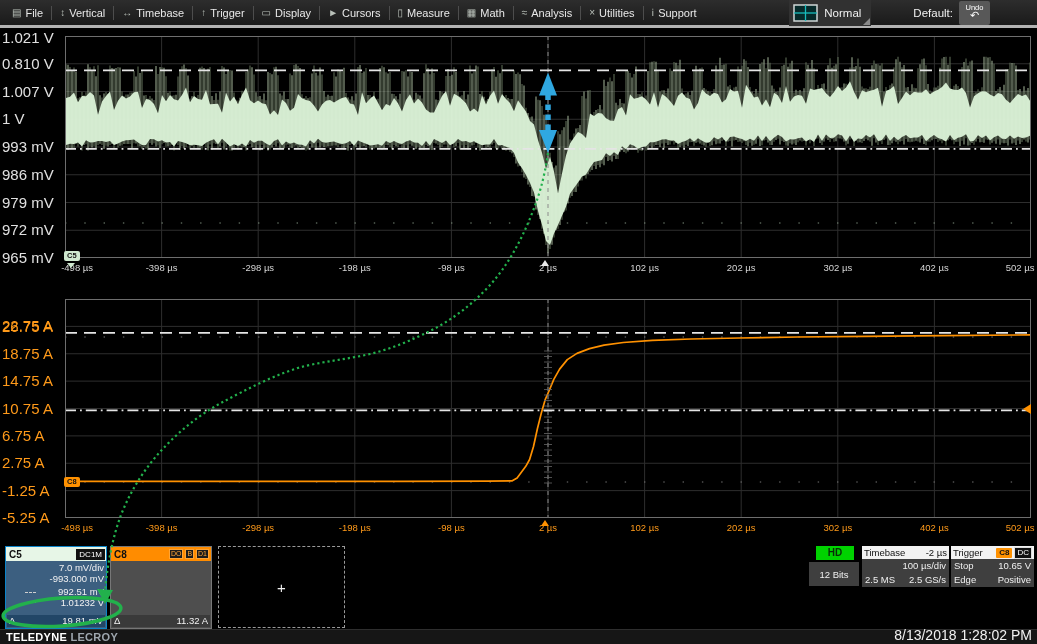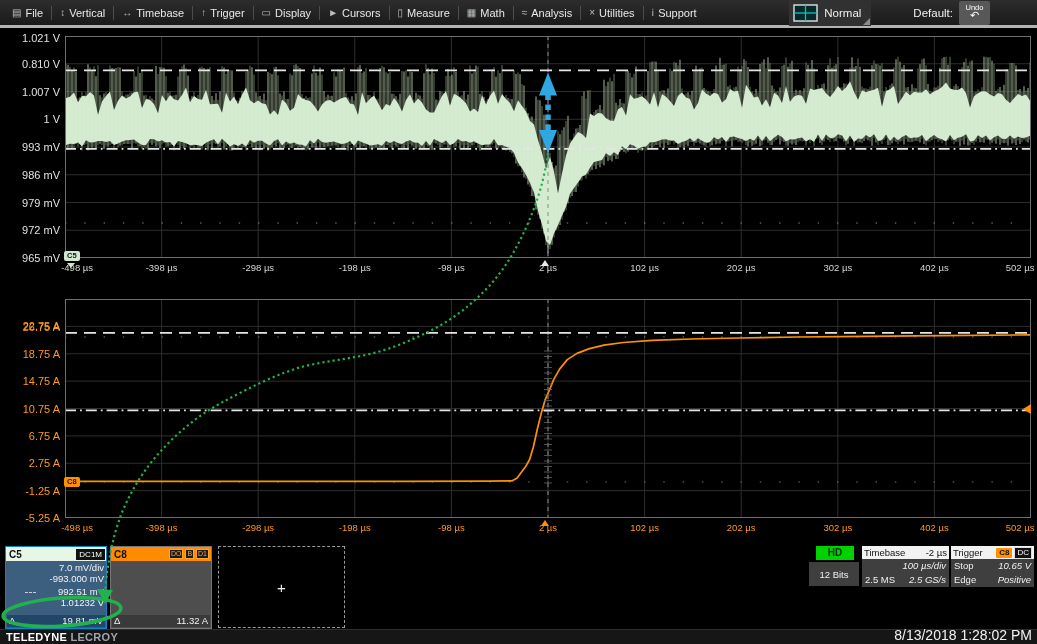--- a/index.html
+++ b/index.html
@@ -18,21 +18,21 @@
                  position:relative;height:22px;}
   #grid-mode-btn .corner{position:absolute;right:1px;bottom:1px;width:0;height:0;
                  border-left:7px solid transparent;border-bottom:7px solid #8a8a8a;}
   #normal-label{color:#f0f0f0;font-size:11.5px;}
   #default-label{color:#f0f0f0;font-size:11.5px;margin-left:42px;margin-right:6px;}
   #undo-btn{width:31px;height:24px;background:#585858;border-radius:2px;color:#fff;
             display:flex;flex-direction:column;align-items:center;justify-content:center;line-height:1;}
   #undo-btn .u-label{font-size:7.5px;}
   #undo-btn .u-arrow{font-size:11px;margin-top:-1px;transform:scaleX(-1);}
   
-  .ylabel{position:absolute;width:58px;text-align:right;font-size:11px;line-height:10px;}
+  .ylabel{position:absolute;width:58px;font-size:15px;line-height:10px;}
   .ylabel.volt{color:#e0e0e0;}
   .ylabel.amp{color:#ff9a1a;}
   .xlabel{position:absolute;font-size:9.5px;line-height:10px;white-space:nowrap;}
   .xlabel.volt{color:#d5d5d5;}
   .xlabel.amp{color:#ff9a1a;}
   .gridsvg{position:absolute;left:65px;background:#000;}
   .tri-up{position:absolute;width:0;height:0;border-left:4px solid transparent;border-right:4px solid transparent;}
   .chan-badge{position:absolute;font-size:7.5px;font-weight:bold;color:#111;
               padding:0 3px;height:10px;line-height:10px;border-radius:2px;z-index:6;}
   .tri-left{position:absolute;width:0;height:0;border-top:5px solid transparent;border-bottom:5px solid transparent;
@@ -61,21 +61,21 @@
   #hd-badge{position:absolute;left:816px;top:546px;width:38px;height:14px;background:#00d200;color:#063;
             color:#0a2a0a;font-weight:bold;font-size:10px;text-align:center;line-height:14px;}
   #bits-box{position:absolute;left:809px;top:562px;width:50px;height:24px;background:#3f3f3f;color:#f0f0f0;
             font-size:9.5px;display:flex;align-items:center;justify-content:center;}
   .stat-box{position:absolute;top:546px;height:42px;box-sizing:border-box;font-size:9.5px;color:#f0f0f0;}
   .stat-head{height:13px;background:#f2f2f2;color:#111;display:flex;align-items:center;padding:0 2px;}
   .stat-head .t{flex:1;font-size:9.5px;}
   .stat-body{background:#3f3f3f;padding:0 3px;}
   .s-row{height:14px;line-height:14px;display:flex;}
   .s-l{flex:1;text-align:left;}
-  .s-r{text-align:right;font-style:italic;}
+  .s-r{text-align:right;}
   .trig-src{background:#ff9100;color:#111;font-size:8px;font-weight:bold;padding:0 3px;height:10px;line-height:10px;margin-right:2px;border-radius:1px;}
   .trig-cpl{background:#111;color:#fff;font-size:8px;padding:0 2px;height:10px;line-height:10px;border:1px solid #ddd;}
   
   #footer{position:absolute;left:0;bottom:0;width:1037px;height:14px;background:#161616;border-top:1px solid #2e2e2e;}
   #brand{position:absolute;left:6px;bottom:1px;font-size:11px;color:#fff;letter-spacing:.3px;}
   #brand b{font-weight:bold;}
   #brand span{color:#9ea6ae;font-weight:bold;}
   #datetime{position:absolute;right:5px;bottom:1px;font-size:14px;color:#f2f2f2;}
   #overlay{position:absolute;left:0;top:0;width:1037px;height:644px;pointer-events:none;z-index:50;}
 </style>

